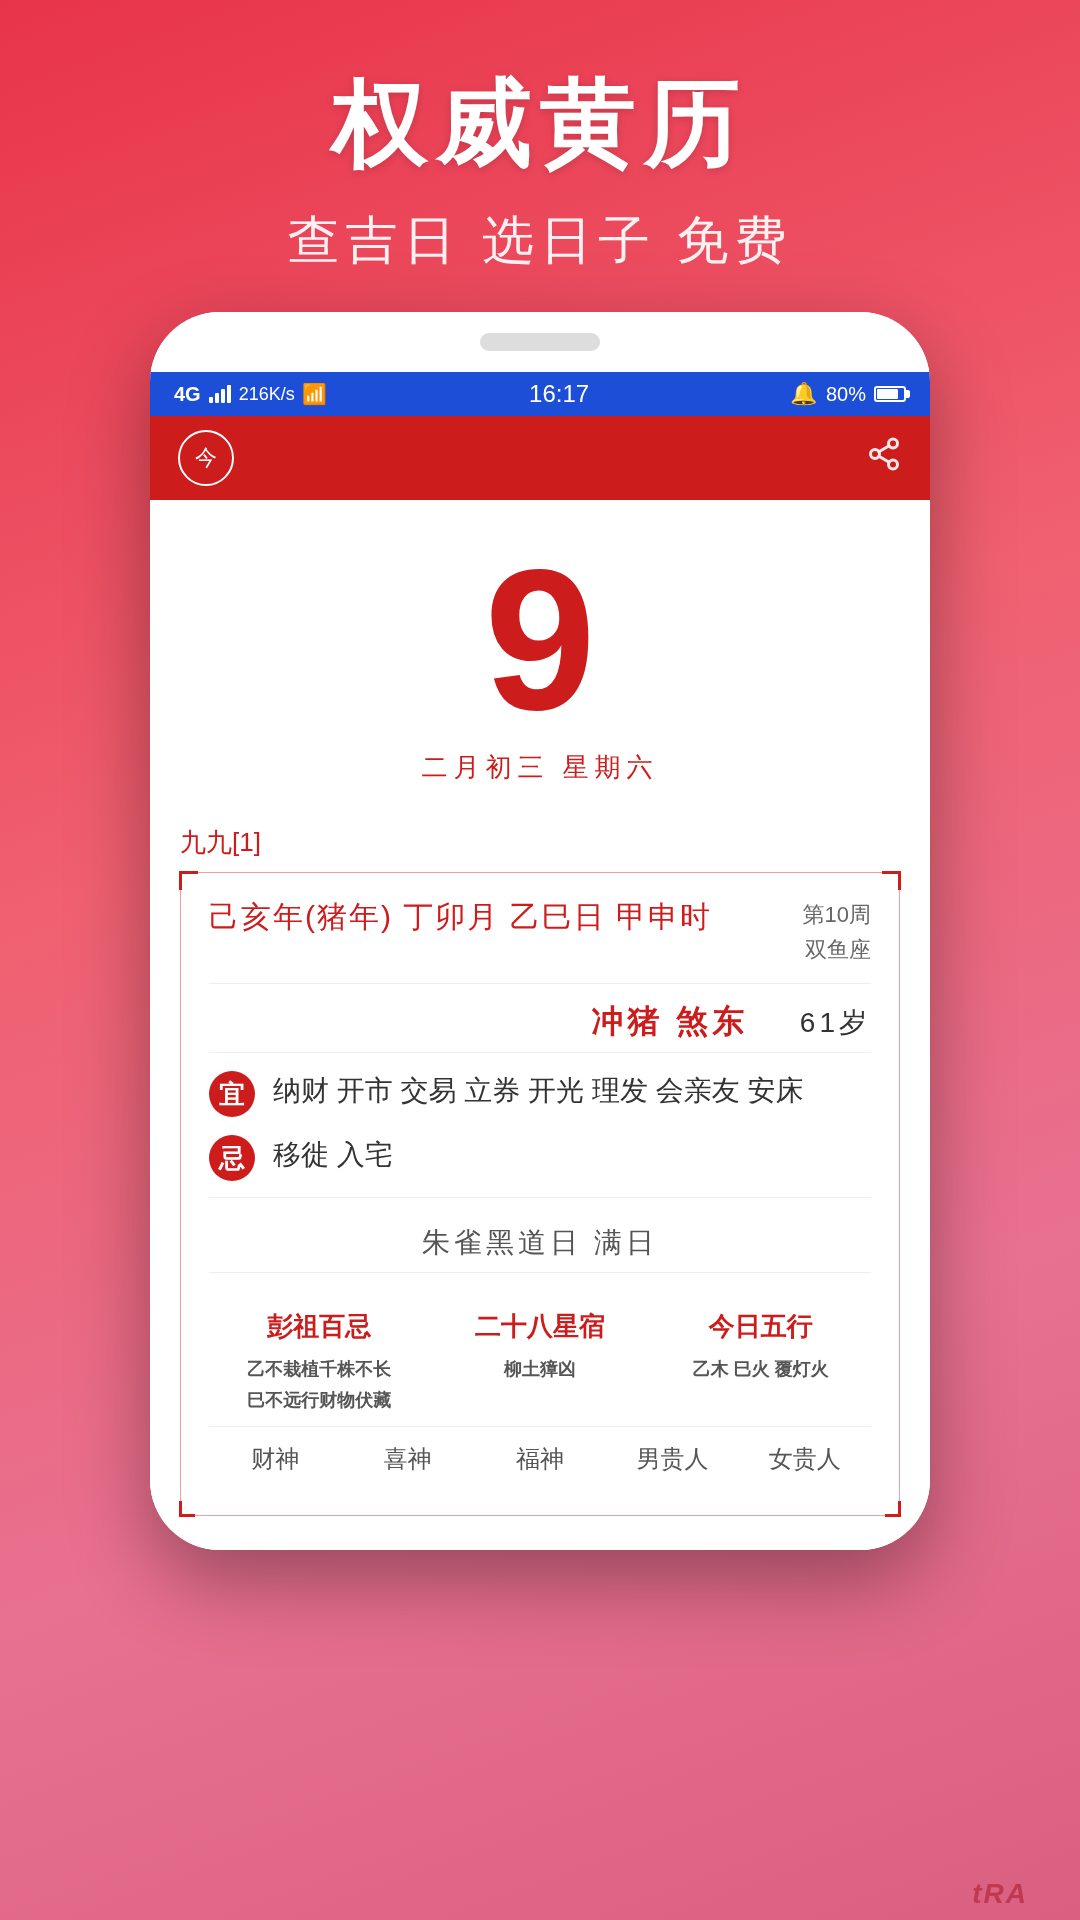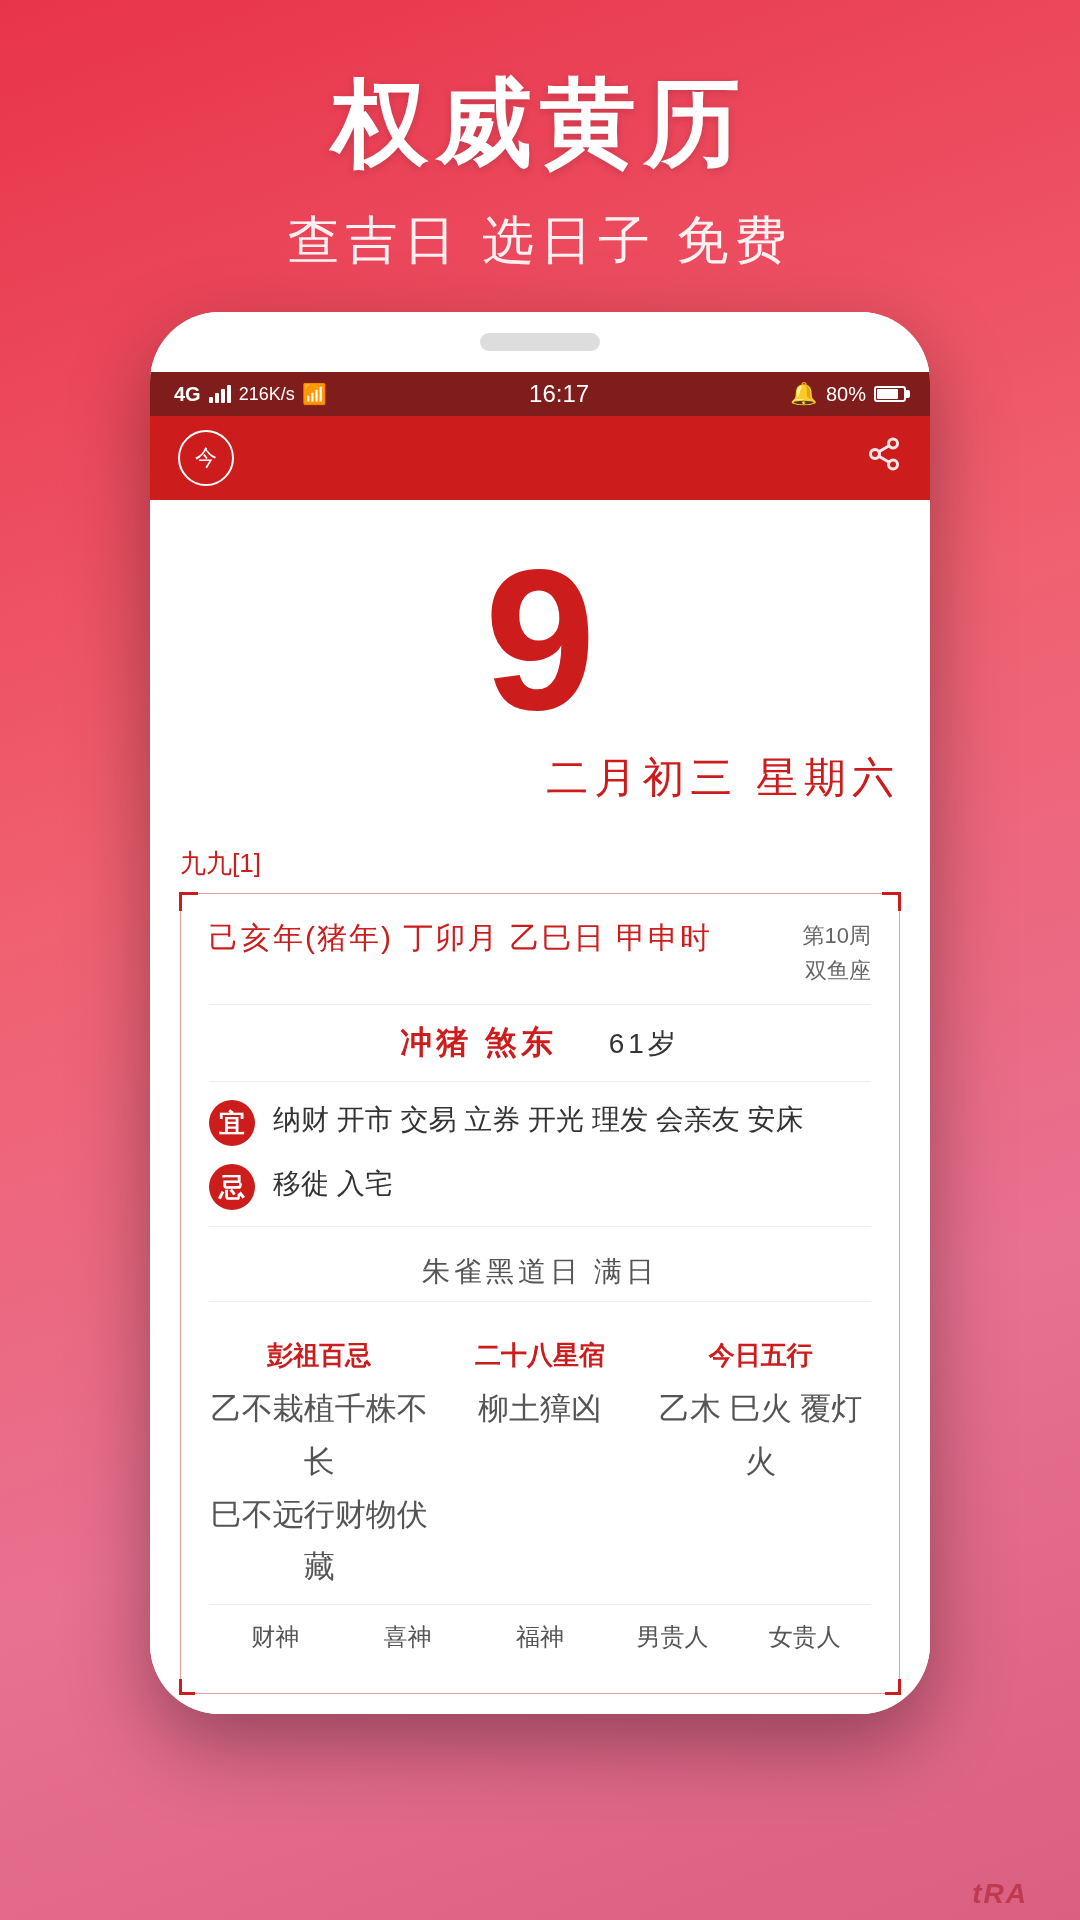--- a/index.html
+++ b/index.html
@@ -56,21 +56,21 @@
     }
     .phone-speaker {
       width: 120px;
       height: 18px;
       background: #ddd;
       border-radius: 9px;
     }
 
     
     .status-bar {
-      background: #7f1d1d;
+      background: #1d4ed8;
       display: flex;
       justify-content: space-between;
       align-items: center;
       padding: 8px 24px;
       font-size: 22px;
       color: white;
     }
     .status-left {
       display: flex;
       align-items: center;
@@ -168,24 +168,23 @@
       padding: 40px 30px 20px;
     }
     .big-number {
       font-size: 200px;
       font-weight: 700;
       color: #cc1c1c;
       line-height: 1;
       margin-bottom: 10px;
     }
     .lunar-date {
-      font-size: 42px;
+      font-size: 26px;
       color: #cc1c1c;
       letter-spacing: 6px;
-      text-align: right;
     }
 
     
     .almanac-section {
       padding: 20px 30px;
     }
     .nine-nine-label {
       color: #cc1c1c;
       font-size: 26px;
       margin-bottom: 12px;
@@ -247,25 +246,25 @@
       letter-spacing: 2px;
     }
     .ganzhi-sub {
       font-size: 22px;
       color: #666;
       text-align: right;
       line-height: 1.6;
     }
 
     .clash-row {
-      text-align: center;
+      text-align: right;
       font-size: 32px;
       color: #cc1c1c;
       font-weight: 600;
-      padding-bottom: 16px;
+      padding-bottom: 8px;
       border-bottom: 1px solid #eee;
       margin-bottom: 16px;
       letter-spacing: 4px;
     }
     .clash-age {
       color: #333;
       font-weight: 400;
       font-size: 28px;
     }
 
@@ -323,23 +322,24 @@
       text-align: center;
       flex: 1;
     }
     .col-title {
       font-size: 26px;
       color: #cc1c1c;
       font-weight: 600;
       margin-bottom: 10px;
     }
     .col-content {
-      font-size: 31px;
+      font-size: 18px;
       color: #555;
       line-height: 1.7;
+      font-weight: bold;
     }
 
     .five-columns {
       display: flex;
       justify-content: space-around;
       padding: 16px 0;
       border-top: 1px solid #eee;
       align-items: center;
     }
     .five-col {

